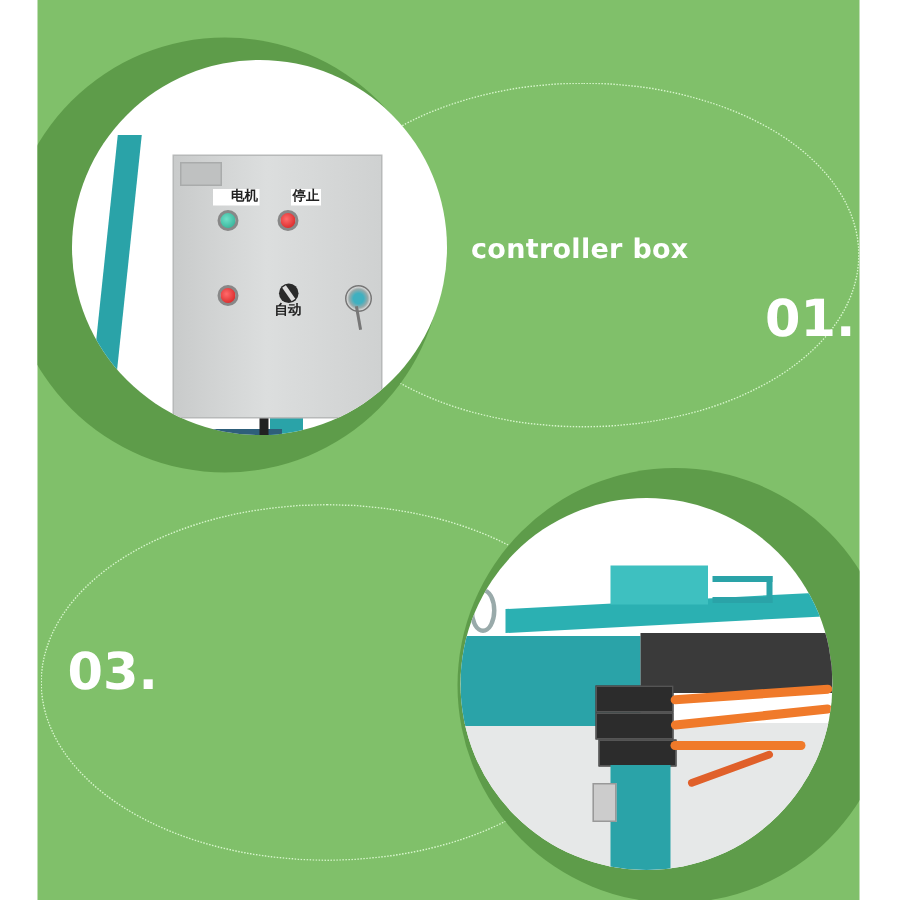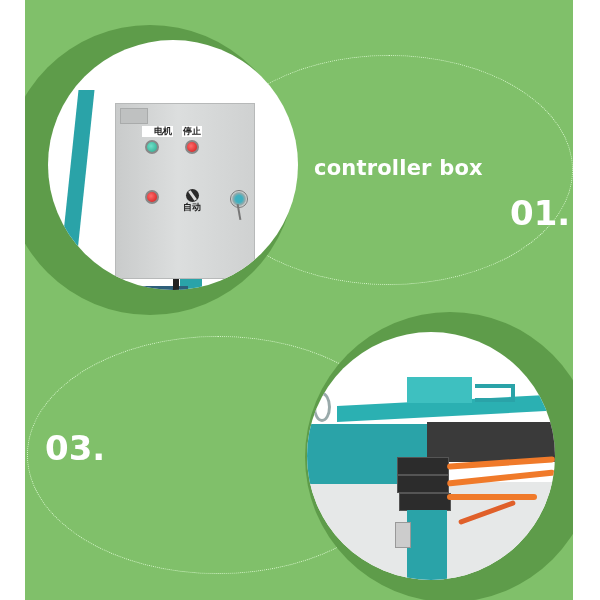--- a/index.html
+++ b/index.html
@@ -18,21 +18,21 @@
     .photo-circle {
       position: absolute; border-radius: 50%; background: #ffffff; overflow: hidden;
     }
     .ellipse {
       position: absolute; border-radius: 50%;
       border: 1.5px dotted rgba(230,255,220,0.85);
     }
     .label {
       position: absolute; color: #ffffff; font-weight: bold; white-space: nowrap;
     }
-    .label.caption { font-size: 21px; letter-spacing: 0.2px; }
+    .label.caption { font-size: 18px; letter-spacing: 0.2px; }
     .label.num { font-size: 34px; }
 
     
     .pole { position: absolute; background: #2aa3a8; }
     .box {
       position: absolute; left: 67px; top: 63px; width: 138px; height: 174px;
       background: linear-gradient(90deg, #c9cbcb 0%, #dcdede 45%, #cfd1d1 100%);
       border: 1px solid #b7b9b9;
     }
     .plate { position:absolute; left:4px; top:4px; width:26px; height:14px; background:#bfc1c1; border:1px solid #a9abab; }
@@ -57,21 +57,21 @@
   <div class="ring" style="left:-20px; top:25px; width:290px; height:290px;"></div>
   <div class="photo-circle" style="left:23px; top:40px; width:250px; height:250px;">
     <div class="pole" style="left:20px; top:50px; width:16px; height:200px; transform: skewX(-6deg);"></div>
     <div class="pole" style="left:132px; top:235px; width:22px; height:30px;"></div>
     <div class="pole" style="left:40px; top:246px; width:100px; height:4px; background:#2e5f7a;"></div>
     <div style="position:absolute; left:125px; top:235px; width:6px; height:30px; background:#222;"></div>
 
     <div class="box">
       <div class="plate"></div>
       <span class="cn-label" style="left:26px; top:22px;padding-left:12px;">电机</span>
-      <span class="cn-label" style="left:66px; top:22px;">停止</span>
+      <span class="cn-label" style="left:78px; top:22px;">停止</span>
       <div class="btn green" style="left:29px; top:36px;"></div>
       <div class="btn red" style="left:69px; top:36px;"></div>
       <div class="btn red" style="left:29px; top:86px;"></div>
       <div class="selector" style="left:70px; top:85px;"></div>
       <span class="cn-label" style="left:66px; top:98px; background:transparent;">自动</span>
       <div class="keylock" style="left:114px; top:86px;"></div>
       <div class="key" style="left:122px; top:100px;"></div>
     </div>
   </div>
 

